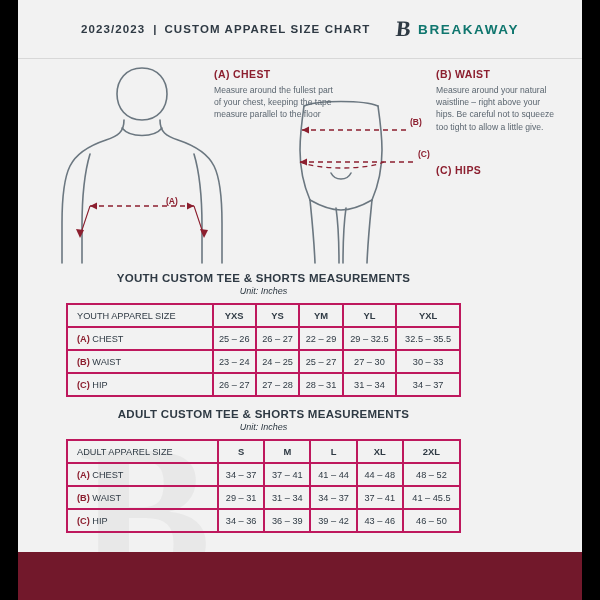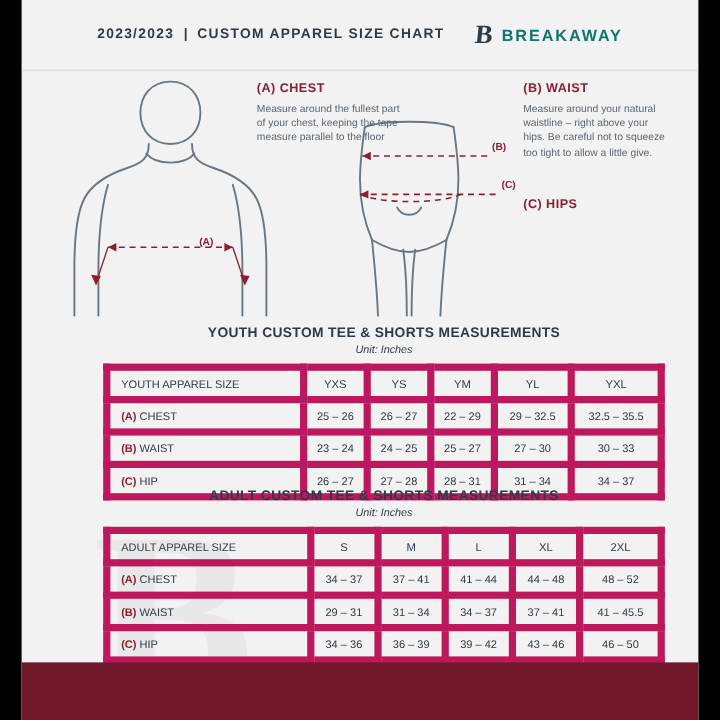--- a/index.html
+++ b/index.html
@@ -110,22 +110,21 @@
     position: absolute;
     color: #8c1f2f;
     font-size: 8.5px;
     font-weight: bold;
   }
 
   
   .section {
     position: absolute;
     left: 48px;
-    width: 468px;
-    margin-left: 20px;
+    width: 395px;
   }
   .sec-title {
     text-align: center;
     font-size: 11.5px;
     font-weight: bold;
     color: #2f3a44;
     letter-spacing: 0.3px;
   }
   .sec-sub {
     text-align: center;
@@ -134,34 +133,34 @@
     color: #2f3a44;
     margin-top: 2px;
     margin-bottom: 7px;
   }
   table {
     border-collapse: collapse;
     width: 100%;
     background: transparent;
   }
   th, td {
-    border: 6px solid #be185d;
+    border: 2px solid #be185d;
     height: 21px;
     font-size: 9.2px;
     color: #2f3a44;
     text-align: center;
     padding: 0;
   }
   th.rowhead, td.rowhead {
     text-align: left;
     padding-left: 9px;
     font-weight: normal;
   }
   th {
-    font-weight: normal;
+    font-weight: bold;
     font-size: 9.4px;
   }
   th.rowhead { font-weight: normal; font-size: 9.2px; }
   td .mk {
     color: #8c1f2f;
     font-weight: bold;
   }
   .footer-band {
     position: absolute;
     left: 0;

